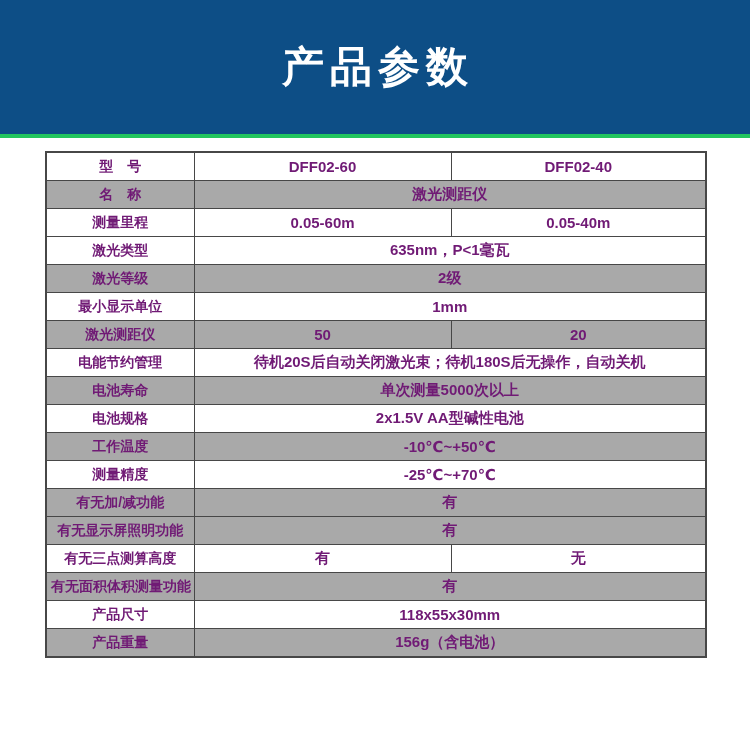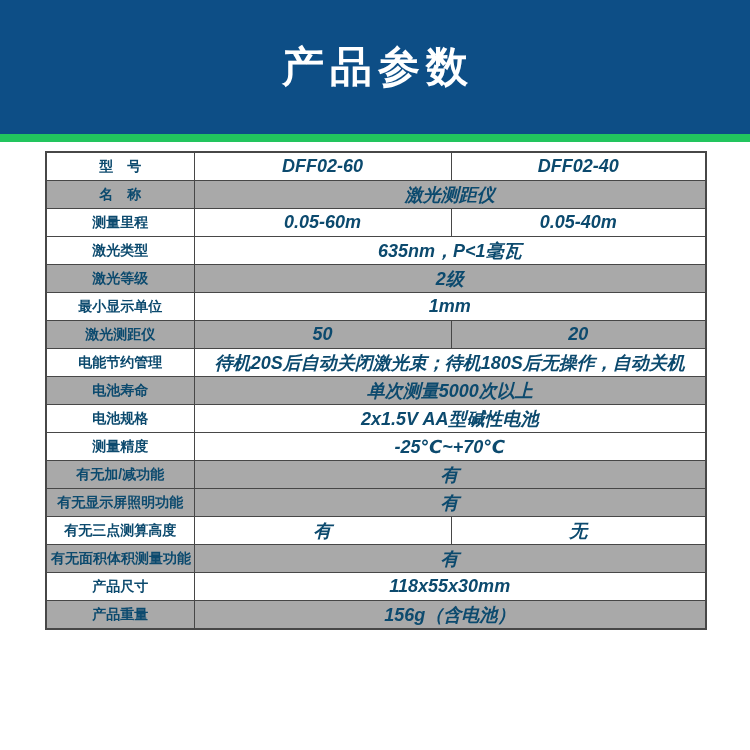--- a/index.html
+++ b/index.html
@@ -15,21 +15,21 @@
     background: #ffffff;
     overflow: hidden;
   }
   .banner {
     position: absolute;
     top: 0;
     left: 0;
     width: 750px;
     height: 134px;
     background: #0d4e86;
-    border-bottom: 8px solid #22c55e;
+    border-bottom: 4px solid #22c55e;
     display: flex;
     align-items: center;
     justify-content: center;
   }
   .banner .title {
     color: #ffffff;
     font-size: 42px;
     font-weight: bold;
     letter-spacing: 6px;
     line-height: 1;
@@ -44,28 +44,28 @@
     border-collapse: collapse;
     table-layout: fixed;
     border: 2px solid #474747;
   }
   table.spec td {
     border: 1px solid #474747;
     height: 27px;
     padding: 0 4px;
     text-align: center;
     vertical-align: middle;
-    color: #0c4a6e;
+    color: #701a75;
     font-weight: bold;
     background: #ffffff;
     overflow: hidden;
     white-space: nowrap;
   }
   table.spec td.label { font-size: 14px; }
-  table.spec td.value { font-size: 18px; font-style: italic; }
+  table.spec td.value { font-size: 15px; }
   table.spec tr.alt td { background: #a9a9a9; text-align: center; }
 </style>
 </head>
 <body>
 
 <div id="page">
 
   <div class="banner" style="background: rgb(13, 78, 134);">
     <h1 class="title" style="color: rgb(255, 255, 255);">产品参数</h1>
   </div>
@@ -113,20 +113,24 @@
           <td class="value" colspan="2">待机20S后自动关闭激光束；待机180S后无操作，自动关机</td>
         </tr>
         <tr class="alt">
           <td class="label" style="background: rgb(169, 169, 169);">电池寿命</td>
           <td class="value" colspan="2" style="background: rgb(169, 169, 169);">单次测量5000次以上</td>
         </tr>
         <tr>
           <td class="label">电池规格</td>
           <td class="value" colspan="2">2x1.5V AA型碱性电池</td>
         </tr>
+        <tr class="alt">
+          <td class="label" style="background: rgb(169, 169, 169);">工作温度</td>
+          <td class="value" colspan="2" style="background: rgb(169, 169, 169);">-10℃~+50℃</td>
+        </tr>
         <tr>
           <td class="label">测量精度</td>
           <td class="value" colspan="2">-25℃~+70℃</td>
         </tr>
         <tr class="alt">
           <td class="label" style="background: rgb(169, 169, 169);">有无加/减功能</td>
           <td class="value" colspan="2" style="background: rgb(169, 169, 169);">有</td>
         </tr>
         <tr class="alt">
           <td class="label" style="background: rgb(169, 169, 169);">有无显示屏照明功能</td>

